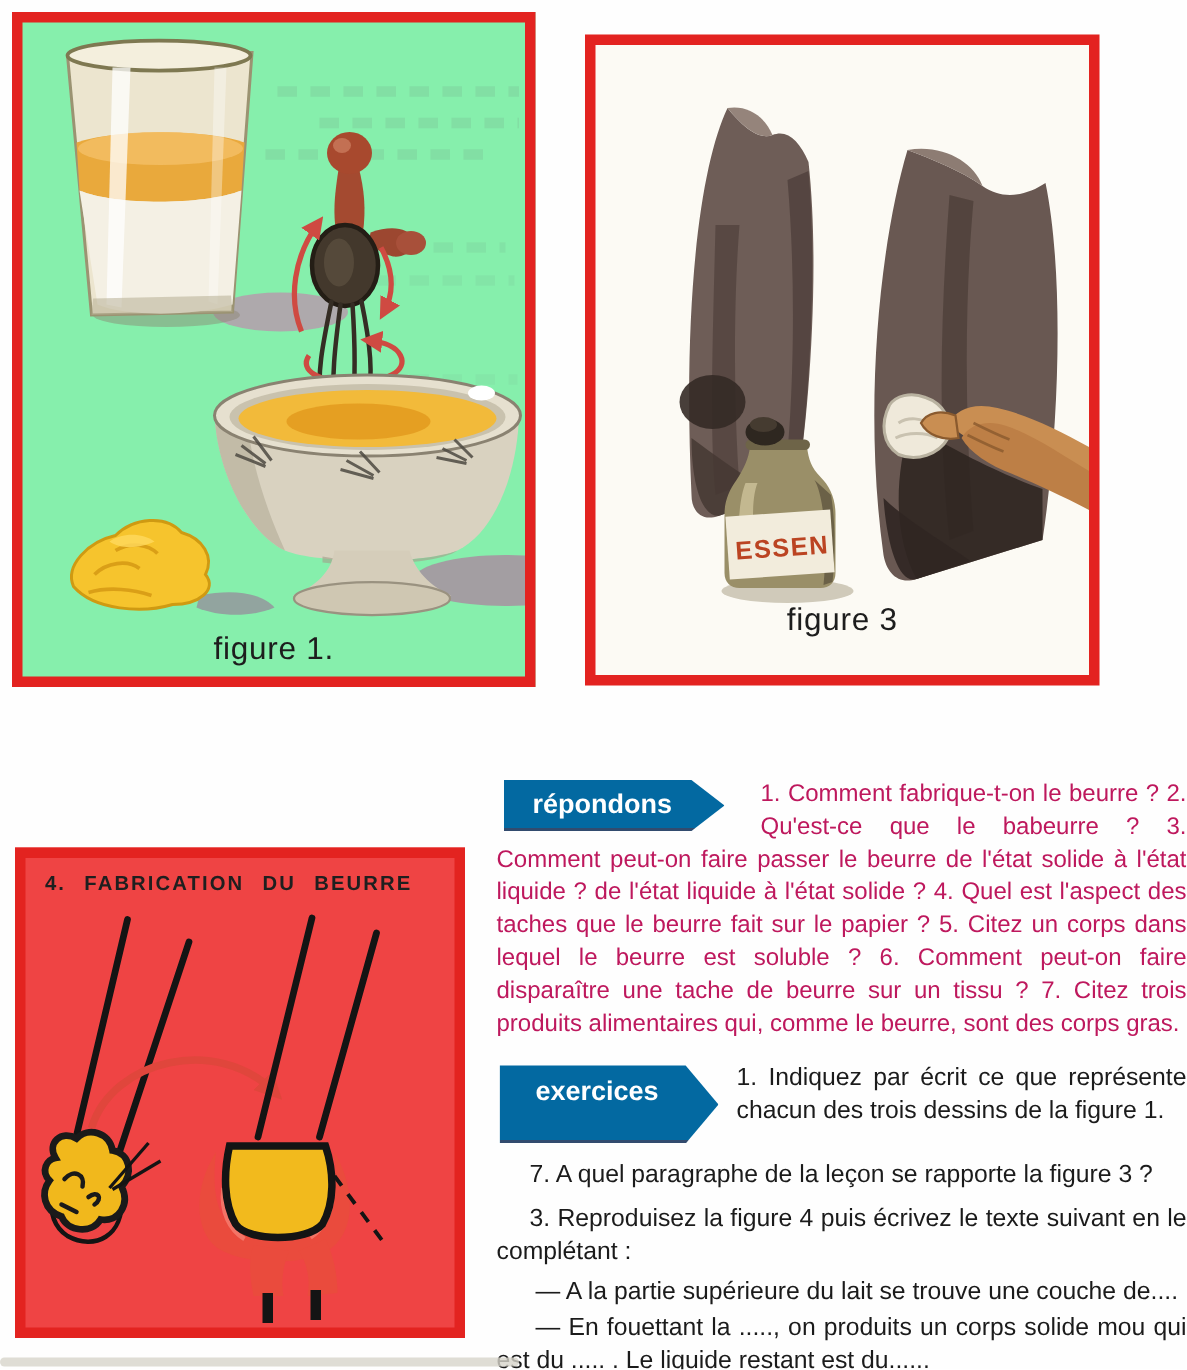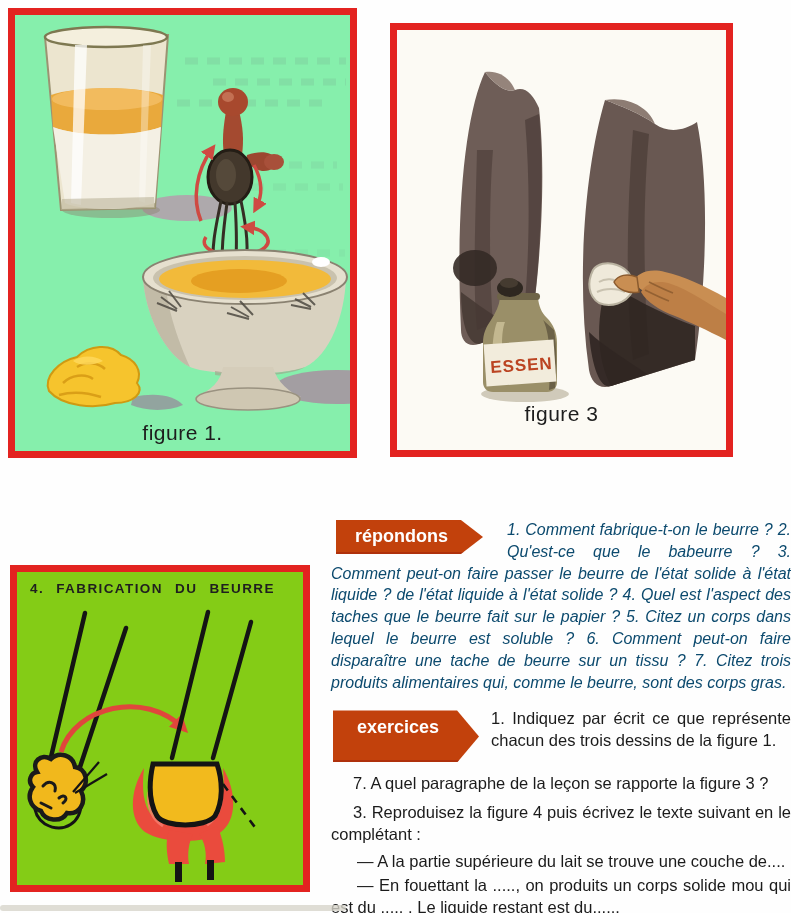--- a/index.html
+++ b/index.html
@@ -3,46 +3,46 @@
 <meta charset="utf-8">
 <style>
   html,body{margin:0;padding:0;background:#ffffff;}
   #page{position:relative;width:791px;height:913px;background:#fefefe;overflow:hidden;
         font-family:"Liberation Sans",sans-serif;color:#1c1c1c;}
 
   
   .frame{position:absolute;border:7px solid #e32320;background:#86efac;box-sizing:border-box;}
   #frame1{left:8px;top:8px;width:349px;height:450px;}
   #frame3{left:390px;top:23px;width:343px;height:434px;background:#fcfaf4;}
-  #frame4{left:10px;top:565px;width:300px;height:327px;background:#84cc16;}
+  #frame4{left:10px;top:565px;width:300px;height:327px;background:#ef4444;}
 
   .figsvg{position:absolute;left:0;top:0;}
 
   .caption{position:absolute;left:0;width:100%;text-align:center;font-size:21px;
            letter-spacing:.5px;color:#1d1d1d;}
   #cap1{top:406px;}
   #cap3{top:372px;}
 
   #fig4-title{position:absolute;left:13px;top:9px;font-size:13.5px;font-weight:bold;
               letter-spacing:1.4px;word-spacing:7px;color:#1f1f1f;}
   .fig4-label{position:absolute;font-size:19px;line-height:22px;color:#101010;}
   #label-solid{left:77px;top:177px;width:72px;}
   #label-liquid{left:206px;top:256px;width:82px;}
 
   
   #textcol{position:absolute;left:331px;top:519px;width:460px;}
-  .banner{background:#c2410c;color:#ffffff;font-weight:bold;text-align:center;
+  .banner{background:#0369a1;color:#ffffff;font-weight:bold;text-align:center;
           clip-path:polygon(0 0,85% 0,100% 50%,85% 100%,0 100%);
           box-shadow:inset 0 -2px 0 rgba(140,20,15,.35);}
   #banner-repondons{float:left;width:147px;height:34px;line-height:33px;font-size:18px;
                     margin:1px 24px 8px 5px;padding-right:16px;box-sizing:border-box;}
   #banner-exercices{float:left;width:146px;height:52px;line-height:35px;font-size:18px;
                     margin:3px 12px 10px 2px;padding-right:16px;box-sizing:border-box;}
-  #repondons-body{font-style:italic;font-size:16px;line-height:21.8px;text-align:justify;
-                  color:#0c4a6e;}
+  #repondons-body{font-size:16px;line-height:21.8px;text-align:justify;
+                  color:#be185d;}
   #sec-exercices{margin-top:14px;font-size:16.5px;line-height:22px;color:#1b1b1b;}
   #sec-exercices .item{text-align:justify;}
   #ex-item1{margin:0 0 6px 0;}
   #ex-item2{text-indent:22px;margin:0 0 7px 0;clear:left;}
   #ex-item3{text-indent:22px;margin:0 0 2px 0;}
   #ex-item3a{text-indent:26px;margin:5px 0 2px 0;}
   #ex-item3b{text-indent:26px;margin:0;}
 
   
   #scan-strip{position:absolute;left:0;top:905px;width:346px;height:6px;

